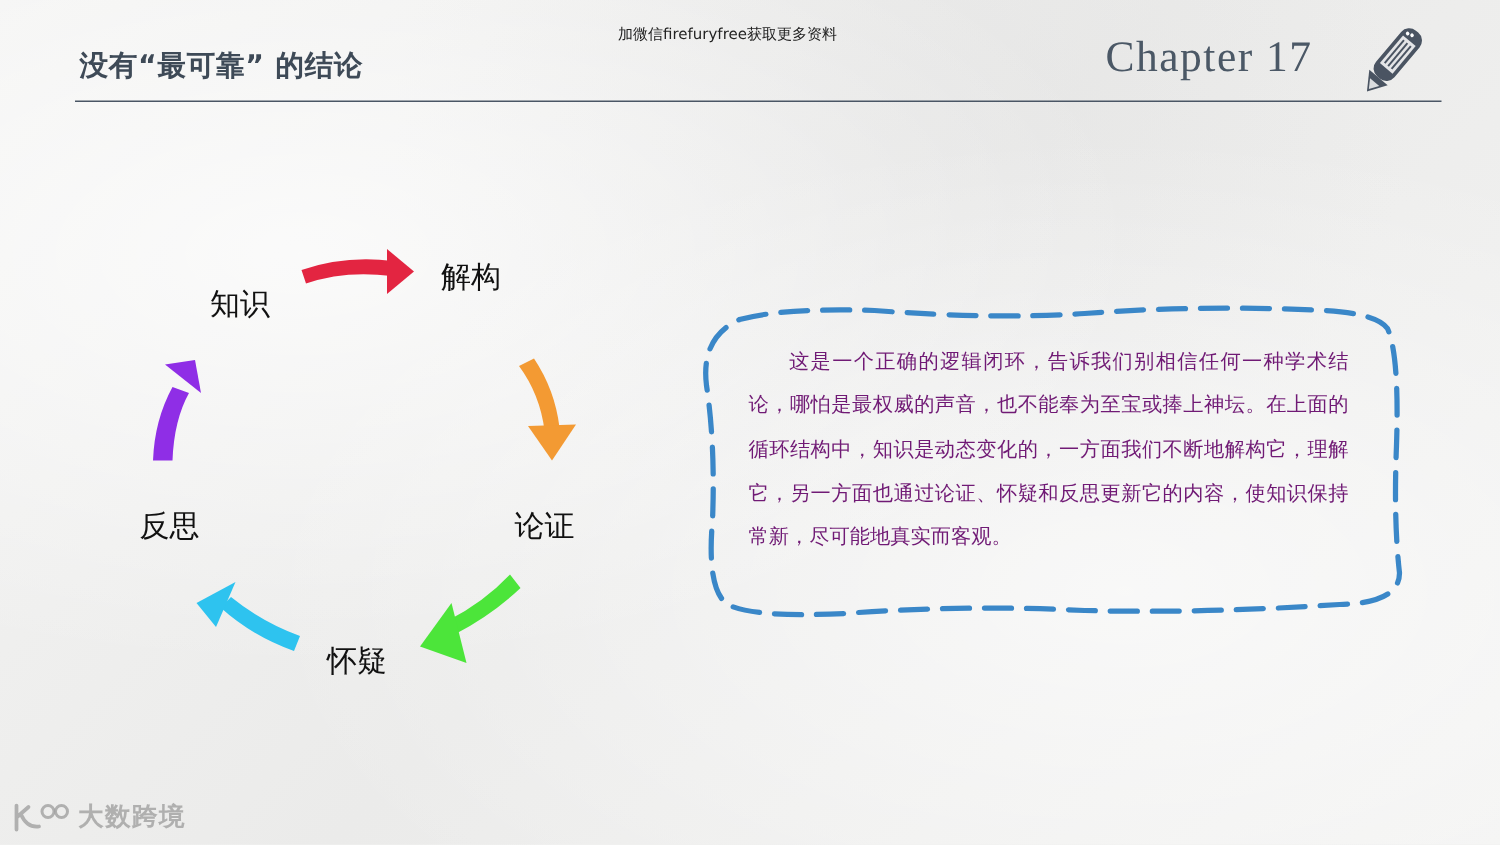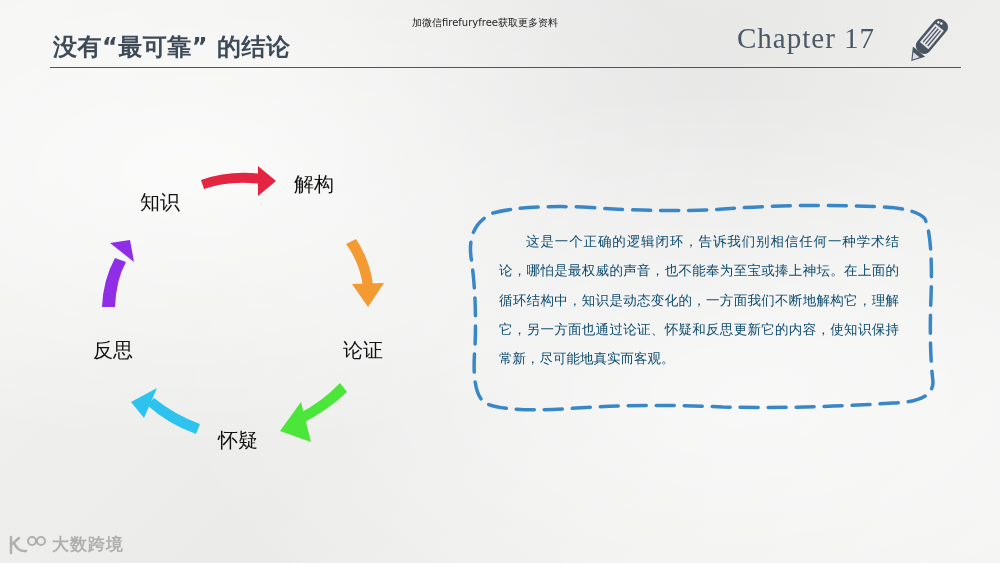--- a/index.html
+++ b/index.html
@@ -8,21 +8,21 @@
       background: #f1f1f0;
       background-image:
         radial-gradient(ellipse at 20% 30%, rgba(255,255,255,0.7) 0%, rgba(255,255,255,0) 50%),
         radial-gradient(ellipse at 75% 70%, rgba(255,255,255,0.6) 0%, rgba(255,255,255,0) 55%),
         radial-gradient(ellipse at 60% 15%, rgba(220,220,220,0.35) 0%, rgba(220,220,220,0) 40%),
         linear-gradient(135deg, #f4f4f3 0%, #ebebea 50%, #f3f3f2 100%);
       font-family: "DejaVu Sans", sans-serif;
     }
     .slide-title {
       position: absolute; left: 53px; top: 31px;
-      font-size: 24px; font-weight: bold; color: #3e4a57; letter-spacing: 0.5px;
+      font-size: 19px; font-weight: bold; color: #3e4a57; letter-spacing: 0.5px;
       font-family: "DejaVu Sans", sans-serif;
     }
     .watermark-top {
       position: absolute; left: 412px; top: 16px;
       font-size: 10px; color: #222;
       font-family: "DejaVu Sans", sans-serif;
     }
     .chapter {
       position: absolute; left: 737px; top: 22px;
       font-size: 29px; color: #4b5866;
@@ -38,21 +38,21 @@
     .node-label {
       position: absolute; font-size: 20px; color: #111;
       font-family: "DejaVu Sans", sans-serif;
     }
     .textbox {
       position: absolute; left: 463px; top: 197px; width: 510px; height: 215px;
     }
     .textbox svg { position: absolute; left: 0; top: 0; }
     .textbox-body {
       position: absolute; left: 36px; top: 30px; width: 400px;
-      font-size: 13.5px; line-height: 29.3px; color: #0c4a6e;
+      font-size: 13.5px; line-height: 29.3px; color: #701a75;
       text-indent: 2em; text-align: justify;
       font-family: "DejaVu Sans", sans-serif;
     }
     .logo {
       position: absolute; left: 8px; top: 532px; height: 24px;
       display: flex; align-items: flex-end; gap: 4px;
       color: rgba(150,150,150,0.75);
     }
     .logo-text { font-size: 17px; font-weight: bold; letter-spacing: 1px; color: rgba(160,160,160,0.8); }
   </style>

